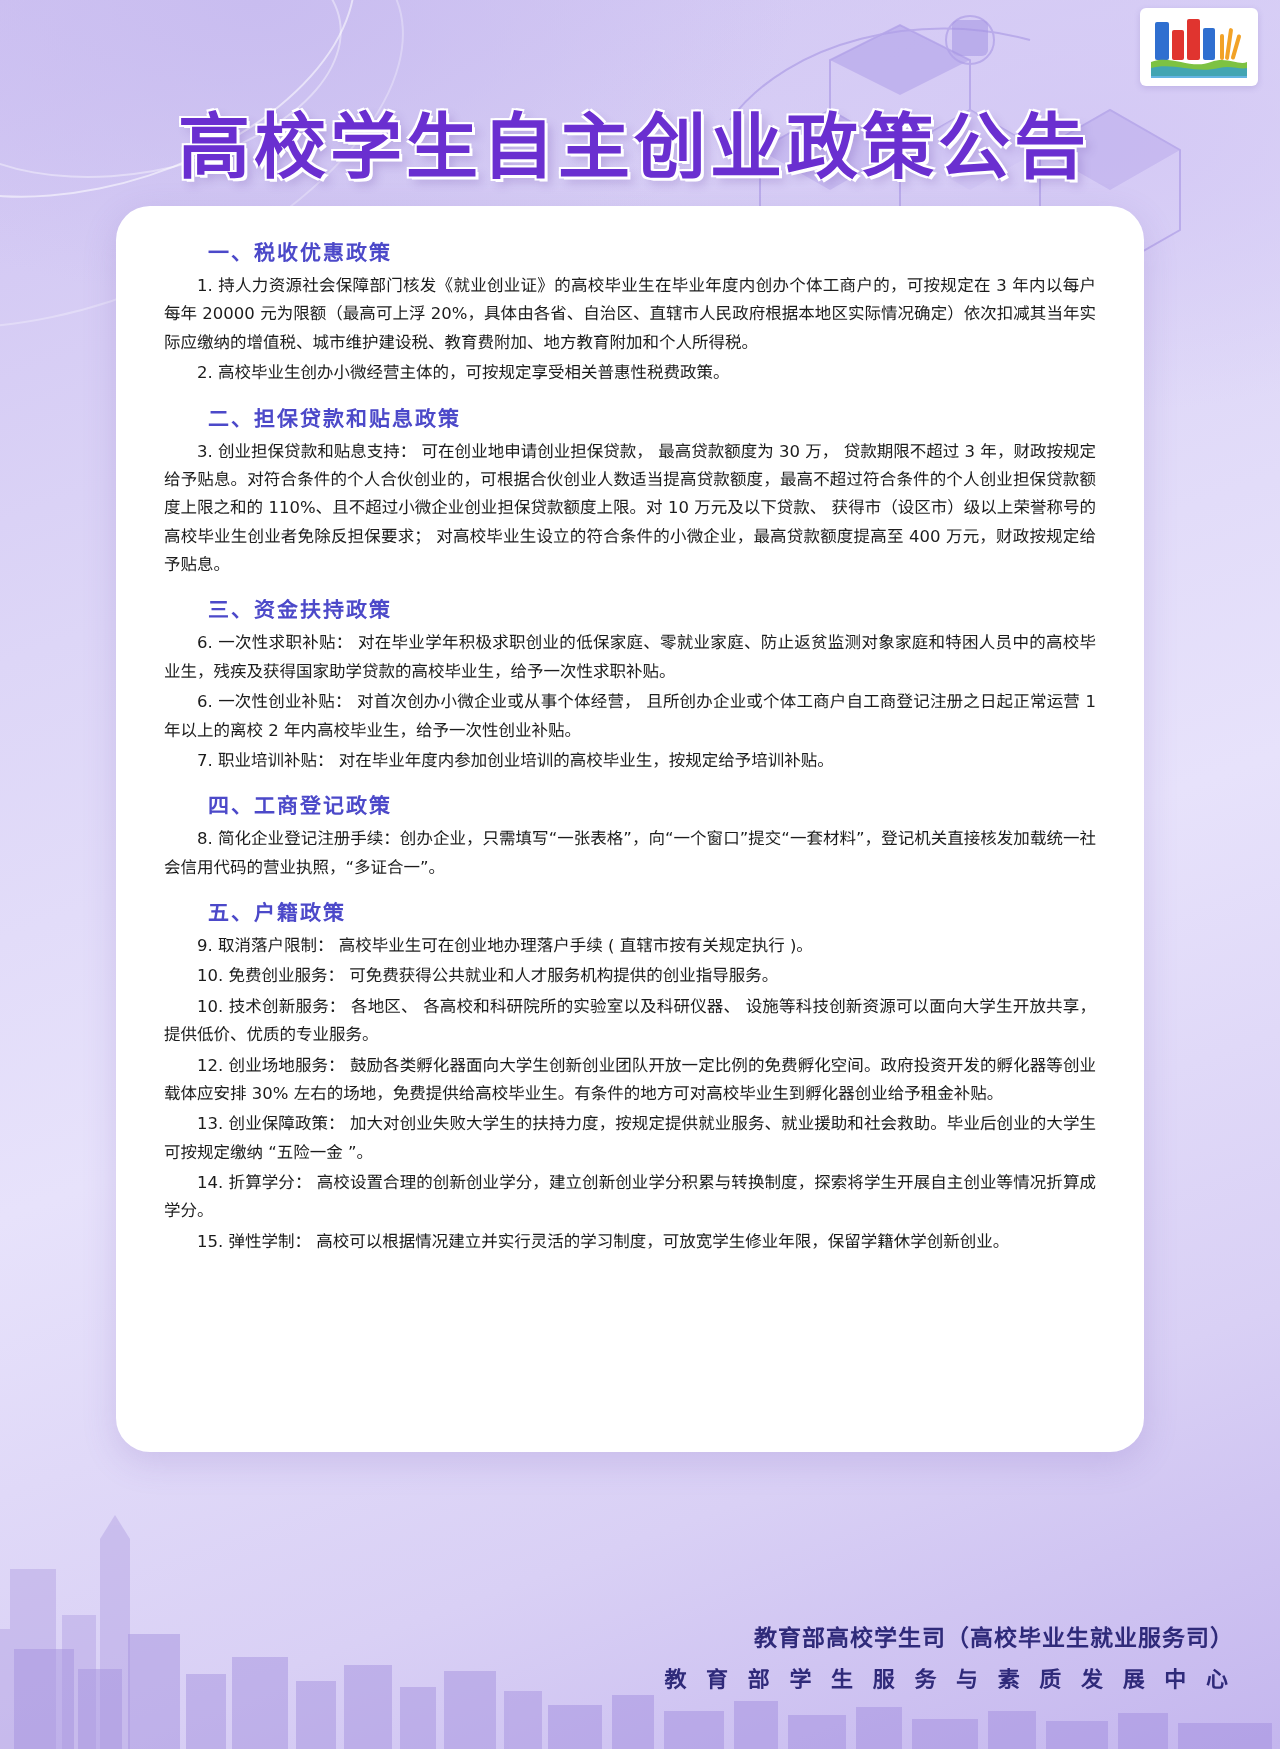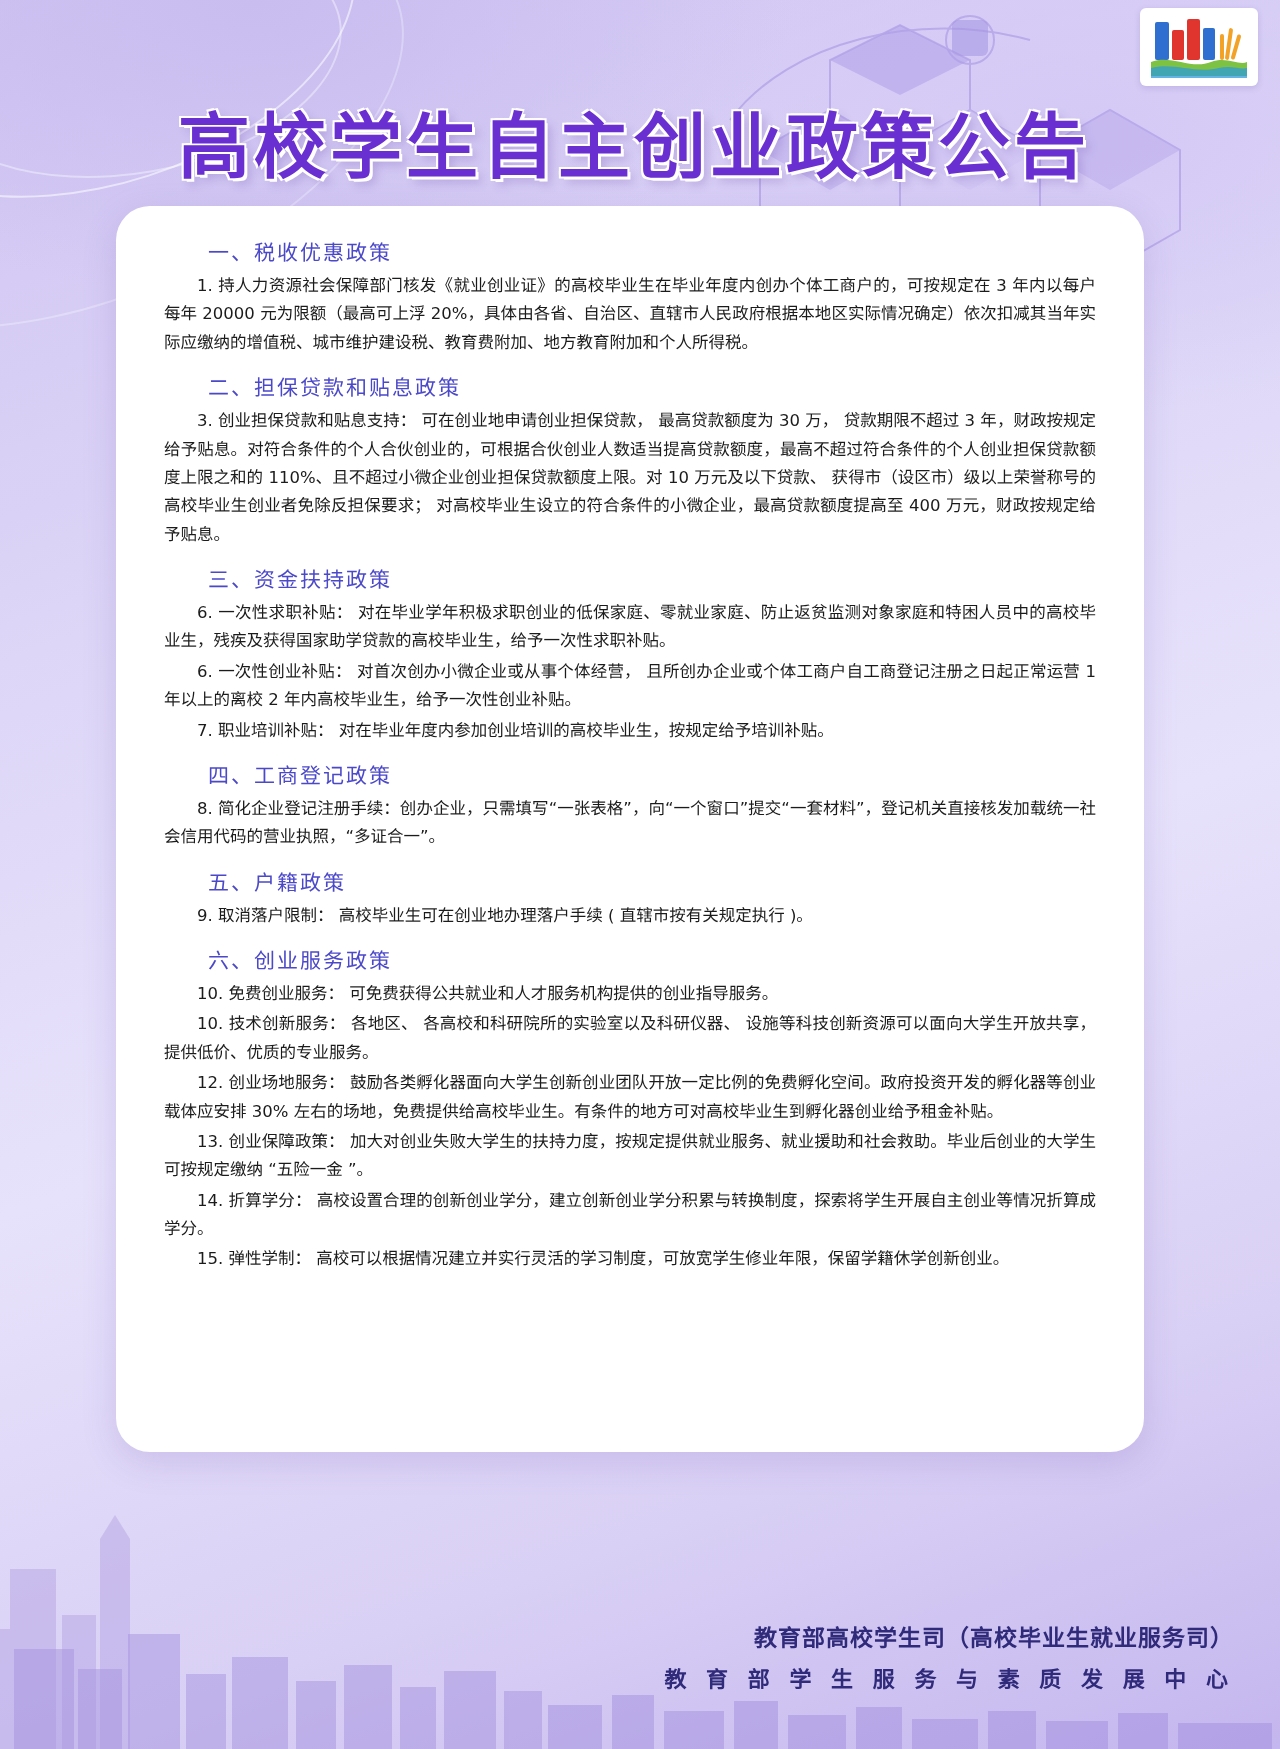--- a/index.html
+++ b/index.html
@@ -93,21 +93,21 @@
     border-radius: 34px;
     box-shadow: 0 10px 34px rgba(110,80,180,0.18);
     padding: 26px 48px 20px 48px;
     box-sizing: border-box;
     overflow: hidden;
   }
 
   .section-head {
     color: #4c49c9;
     font-size: 21px;
-    font-weight: normal;
+    font-weight: bold;
     margin: 14px 0 6px 44px;
     letter-spacing: 2px;
     font-family: "DejaVu Sans", "Liberation Sans", sans-serif;
   }
   .section-head:first-child { margin-top: 4px; }
 
   .para {
     font-size: 16.5px;
     line-height: 1.72;
     color: #1b1b1b;
@@ -191,36 +191,36 @@
       <path d="M0 52 C22 46, 44 58, 68 52 C80 49, 90 54, 96 52 L96 62 L0 62 Z" fill="#2f9bd8" opacity="0.75"></path>
     </svg>
   </div>
 
   <div class="poster-title">高校学生自主创业政策公告</div>
 
   <div class="card">
 
     <div class="section-head">一、税收优惠政策</div>
     <p class="para">1. 持人力资源社会保障部门核发《就业创业证》的高校毕业生在毕业年度内创办个体工商户的，可按规定在 3 年内以每户每年 20000 元为限额（最高可上浮 20%，具体由各省、自治区、直辖市人民政府根据本地区实际情况确定）依次扣减其当年实际应缴纳的增值税、城市维护建设税、教育费附加、地方教育附加和个人所得税。</p>
+    <p class="para">2. 高校毕业生创办小微经营主体的，可按规定享受相关普惠性税费政策。</p>
 
     <div class="section-head">二、担保贷款和贴息政策</div>
     <p class="para">3. 创业担保贷款和贴息支持： 可在创业地申请创业担保贷款， 最高贷款额度为 30 万， 贷款期限不超过 3 年，财政按规定给予贴息。对符合条件的个人合伙创业的，可根据合伙创业人数适当提高贷款额度，最高不超过符合条件的个人创业担保贷款额度上限之和的 110%、且不超过小微企业创业担保贷款额度上限。对 10 万元及以下贷款、 获得市（设区市）级以上荣誉称号的高校毕业生创业者免除反担保要求； 对高校毕业生设立的符合条件的小微企业，最高贷款额度提高至 400 万元，财政按规定给予贴息。</p>
 
     <div class="section-head">三、资金扶持政策</div>
     <p class="para">6. 一次性求职补贴： 对在毕业学年积极求职创业的低保家庭、零就业家庭、防止返贫监测对象家庭和特困人员中的高校毕业生，残疾及获得国家助学贷款的高校毕业生，给予一次性求职补贴。</p>
     <p class="para">6. 一次性创业补贴： 对首次创办小微企业或从事个体经营， 且所创办企业或个体工商户自工商登记注册之日起正常运营 1 年以上的离校 2 年内高校毕业生，给予一次性创业补贴。</p>
     <p class="para">7. 职业培训补贴： 对在毕业年度内参加创业培训的高校毕业生，按规定给予培训补贴。</p>
 
     <div class="section-head">四、工商登记政策</div>
     <p class="para">8. 简化企业登记注册手续：创办企业，只需填写“一张表格”，向“一个窗口”提交“一套材料”，登记机关直接核发加载统一社会信用代码的营业执照，“多证合一”。</p>
 
     <div class="section-head">五、户籍政策</div>
     <p class="para">9. 取消落户限制： 高校毕业生可在创业地办理落户手续 ( 直辖市按有关规定执行 )。</p>
 
-    <div class="section-head">六、创业服务政策</div>
     <p class="para">10. 免费创业服务： 可免费获得公共就业和人才服务机构提供的创业指导服务。</p>
     <p class="para">10. 技术创新服务： 各地区、 各高校和科研院所的实验室以及科研仪器、 设施等科技创新资源可以面向大学生开放共享，提供低价、优质的专业服务。</p>
     <p class="para">12. 创业场地服务： 鼓励各类孵化器面向大学生创新创业团队开放一定比例的免费孵化空间。政府投资开发的孵化器等创业载体应安排 30% 左右的场地，免费提供给高校毕业生。有条件的地方可对高校毕业生到孵化器创业给予租金补贴。</p>
     <p class="para">13. 创业保障政策： 加大对创业失败大学生的扶持力度，按规定提供就业服务、就业援助和社会救助。毕业后创业的大学生可按规定缴纳 “五险一金 ”。</p>
 
     <p class="para">14. 折算学分： 高校设置合理的创新创业学分，建立创新创业学分积累与转换制度，探索将学生开展自主创业等情况折算成学分。</p>
     <p class="para">15. 弹性学制： 高校可以根据情况建立并实行灵活的学习制度，可放宽学生修业年限，保留学籍休学创新创业。</p>
 
   </div>
 

